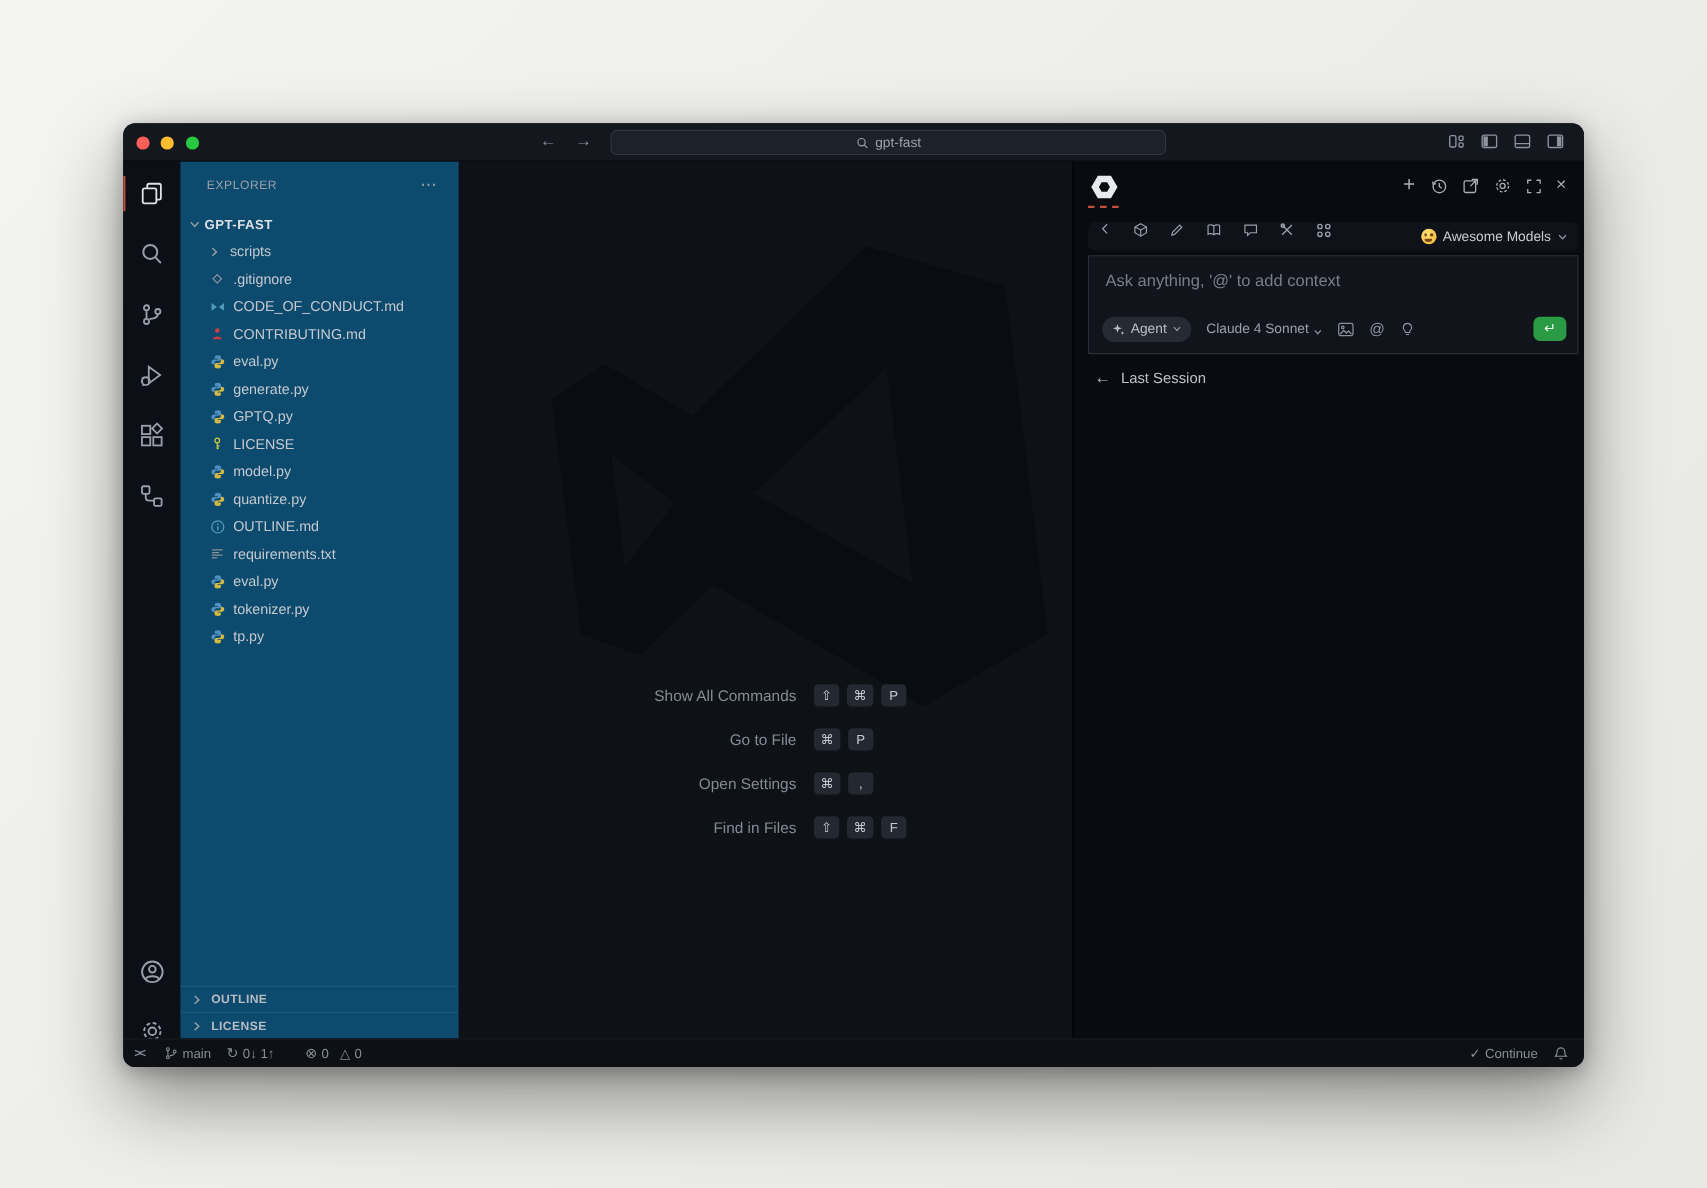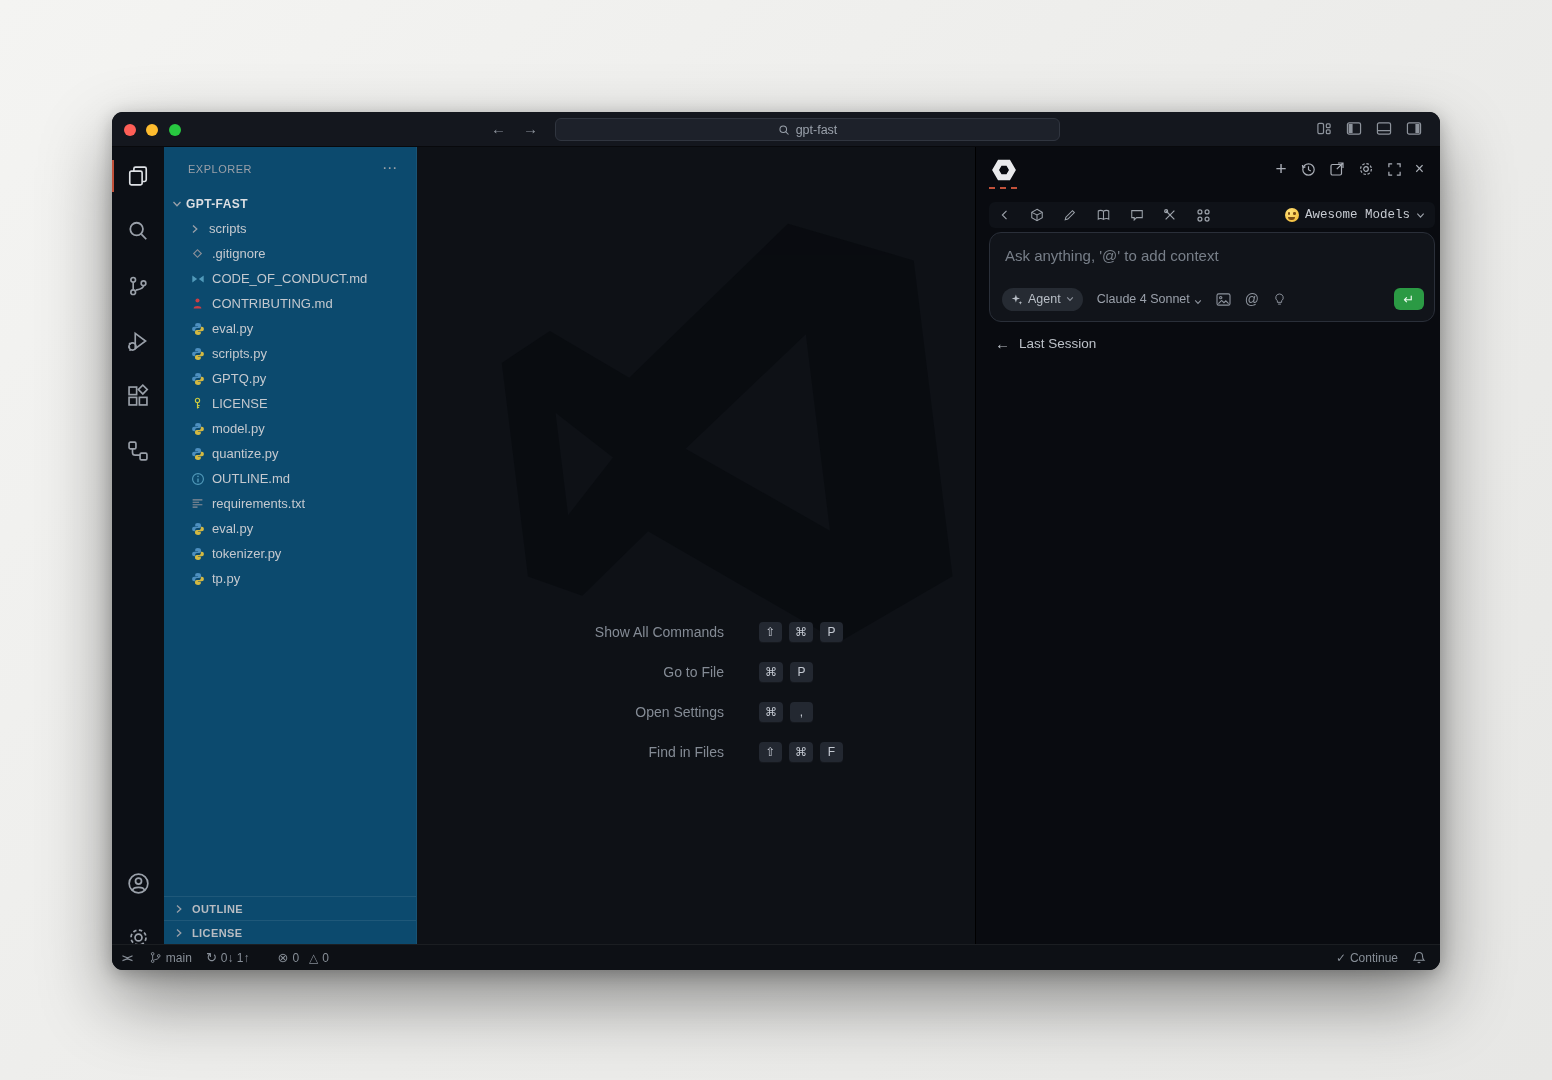--- a/index.html
+++ b/index.html
@@ -42,43 +42,43 @@
   .file-row .name { font-size:13px; color:#c5c9cf; white-space:nowrap; }
   .fi { width:15px; height:15px; display:flex; align-items:center; justify-content:center; flex:0 0 15px; }
   .chev { width:14px; height:14px; display:flex; align-items:center; justify-content:center; flex:0 0 14px; }
   .sb-section { position:absolute; left:0; width:100%; height:24px; border-top:1px solid rgba(255,255,255,.08);
     display:flex; align-items:center; gap:6px; padding-left:8px; }
   .sb-section .lbl { font-size:11px; font-weight:700; letter-spacing:.4px; color:#b8bcc2; }
   
   .editor { position:absolute; left:305px; top:35px; width:558px; height:797px; background:#0e1116; }
   .watermark { position:absolute; left:92px; top:82px; width:430px; height:430px; transform:rotate(-7deg); opacity:.9; }
   .shortcuts { position:absolute; left:0; top:465px; width:100%; }
-  .sc-row { height:40px; display:flex; align-items:center;gap:19px; }
+  .sc-row { height:40px; display:flex; align-items:center; }
   .sc-row .lbl { width:307px; text-align:right; color:#848b95; font-size:14px; padding-right:0; }
   .sc-row .keys { display:flex; gap:7px; margin-left:16px; }
   .key {
     min-width:23px; height:21px; padding:0 6px; background:#232831; border-radius:4px;
     color:#c3c8d1; font-size:12px; display:flex; align-items:center; justify-content:center;
     box-shadow:inset 0 -1px 0 rgba(0,0,0,.4);
   }
   
   .panel { position:absolute; left:863px; top:35px; width:465px; height:797px; background:#090b10; border-left:1px solid #000; }
   .chat-logo { position:absolute; left:15px; top:10px; width:26px; height:26px; }
   .chat-logo-underline { position:absolute; left:13px; top:40px; width:28px; height:0; border-top:2px dashed #c1513a; }
   .ph-icons { position:absolute; right:16px; top:14px; display:flex; gap:13px; align-items:center; color:#a9aeb6; }
   .ph-icons .gl { font-size:16px; line-height:16px; }
   .chat-toolbar { position:absolute; left:13px; top:55px; width:446px; height:26px; background:#0f1218; border-radius:6px;
-    display:flex; align-items:center; padding:0 10px; gap:19px;font-family:Liberation Mono, monospace; }
+    display:flex; padding:0 10px; gap:19px; }
   .chat-toolbar .spacer { flex:1; }
   .model-menu { display:flex; align-items:center; gap:6px; color:#c7cbd2; font-size:12.5px; }
   .emoji-face { width:14px; height:14px; border-radius:50%; background:radial-gradient(circle at 35% 30%,#ffe27a,#f2b52e); position:relative; display:inline-block; }
   .emoji-face i { position:absolute; top:4px; width:2.5px; height:2.5px; border-radius:50%; background:#7a4b12; }
   .emoji-face i.l { left:3px; } .emoji-face i.r { right:3px; }
   .emoji-face b { position:absolute; left:3.5px; right:3.5px; bottom:2.5px; height:3px; border-radius:0 0 4px 4px; background:#7a4b12; }
-  .chat-input { position:absolute; left:13px; top:85px; width:446px; height:90px; background:#11141a; border:1px solid #2a2f39; border-radius:12px; }
+  .chat-input { position:absolute; left:13px; top:85px; width:446px; height:90px; background:#11141a; border:1px solid #2a2f39; border-radius:1px; }
   .chat-placeholder { position:absolute; left:15px; top:14px; color:#787f89; font-size:15px; }
   .chat-controls { position:absolute; left:12px; right:10px; bottom:10px; height:24px; display:flex; align-items:center; gap:14px; }
   .agent-pill { display:flex; align-items:center; gap:5px; background:#262b33; border-radius:12px; height:23px; padding:0 9px; color:#b9bfc7; font-size:12.5px; }
   .model-sel { display:flex; align-items:flex-end; gap:4px; color:#9aa0aa; font-size:12.5px; }
   .ctl-ic { color:#8c929c; display:flex; align-items:center; }
   .send-btn { margin-left:auto; width:30px; height:22px; background:#2b9a44; border-radius:6px; display:flex; align-items:center; justify-content:center; color:#eafbef; font-size:13px; }
   .last-session { position:absolute; left:19px; top:188px; display:flex; align-items:center; gap:9px; color:#bcc1c8; font-size:13.5px; }
   
   .statusbar { position:absolute; left:0; bottom:0; width:100%; height:26px; background:#0d1015; border-top:1px solid rgba(255,255,255,.06);
     display:flex; align-items:center; color:#878e97; font-size:12px; }
@@ -245,21 +245,21 @@
           </span>
         <span class="name">eval.py</span>
       </div>
       <div class="file-row">
         <span class="fi">
             <svg width="14" height="14" viewBox="0 0 16 16">
               <path d="M7.8 1.2c-2.4 0-3 1-3 2.1v1.5h3.3v.7H3.5c-1.2 0-2.2 1-2.2 2.6S2.3 10.7 3.5 10.7h1.3V8.9c0-1.2 1-2.1 2.1-2.1h2.6c1 0 1.9-.9 1.9-1.9V3.3c0-1.1-1-2.1-3.6-2.1z" fill="#4e8fbf"></path>
               <path d="M8.2 14.8c2.4 0 3-1 3-2.1v-1.5H7.9v-.7h4.6c1.2 0 2.2-1 2.2-2.6s-1-2.6-2.2-2.6h-1.3v1.8c0 1.2-1 2.1-2.1 2.1H6.5c-1 0-1.9.9-1.9 1.9v1.6c0 1.1 1 2.1 3.6 2.1z" fill="#d4b942"></path>
             </svg>
           </span>
-        <span class="name">scripts.py</span>
+        <span class="name">generate.py</span>
       </div>
       <div class="file-row">
         <span class="fi">
             <svg width="14" height="14" viewBox="0 0 16 16">
               <path d="M7.8 1.2c-2.4 0-3 1-3 2.1v1.5h3.3v.7H3.5c-1.2 0-2.2 1-2.2 2.6S2.3 10.7 3.5 10.7h1.3V8.9c0-1.2 1-2.1 2.1-2.1h2.6c1 0 1.9-.9 1.9-1.9V3.3c0-1.1-1-2.1-3.6-2.1z" fill="#4e8fbf"></path>
               <path d="M8.2 14.8c2.4 0 3-1 3-2.1v-1.5H7.9v-.7h4.6c1.2 0 2.2-1 2.2-2.6s-1-2.6-2.2-2.6h-1.3v1.8c0 1.2-1 2.1-2.1 2.1H6.5c-1 0-1.9.9-1.9 1.9v1.6c0 1.1 1 2.1 3.6 2.1z" fill="#d4b942"></path>
             </svg>
           </span>
         <span class="name">GPTQ.py</span>
       </div>

